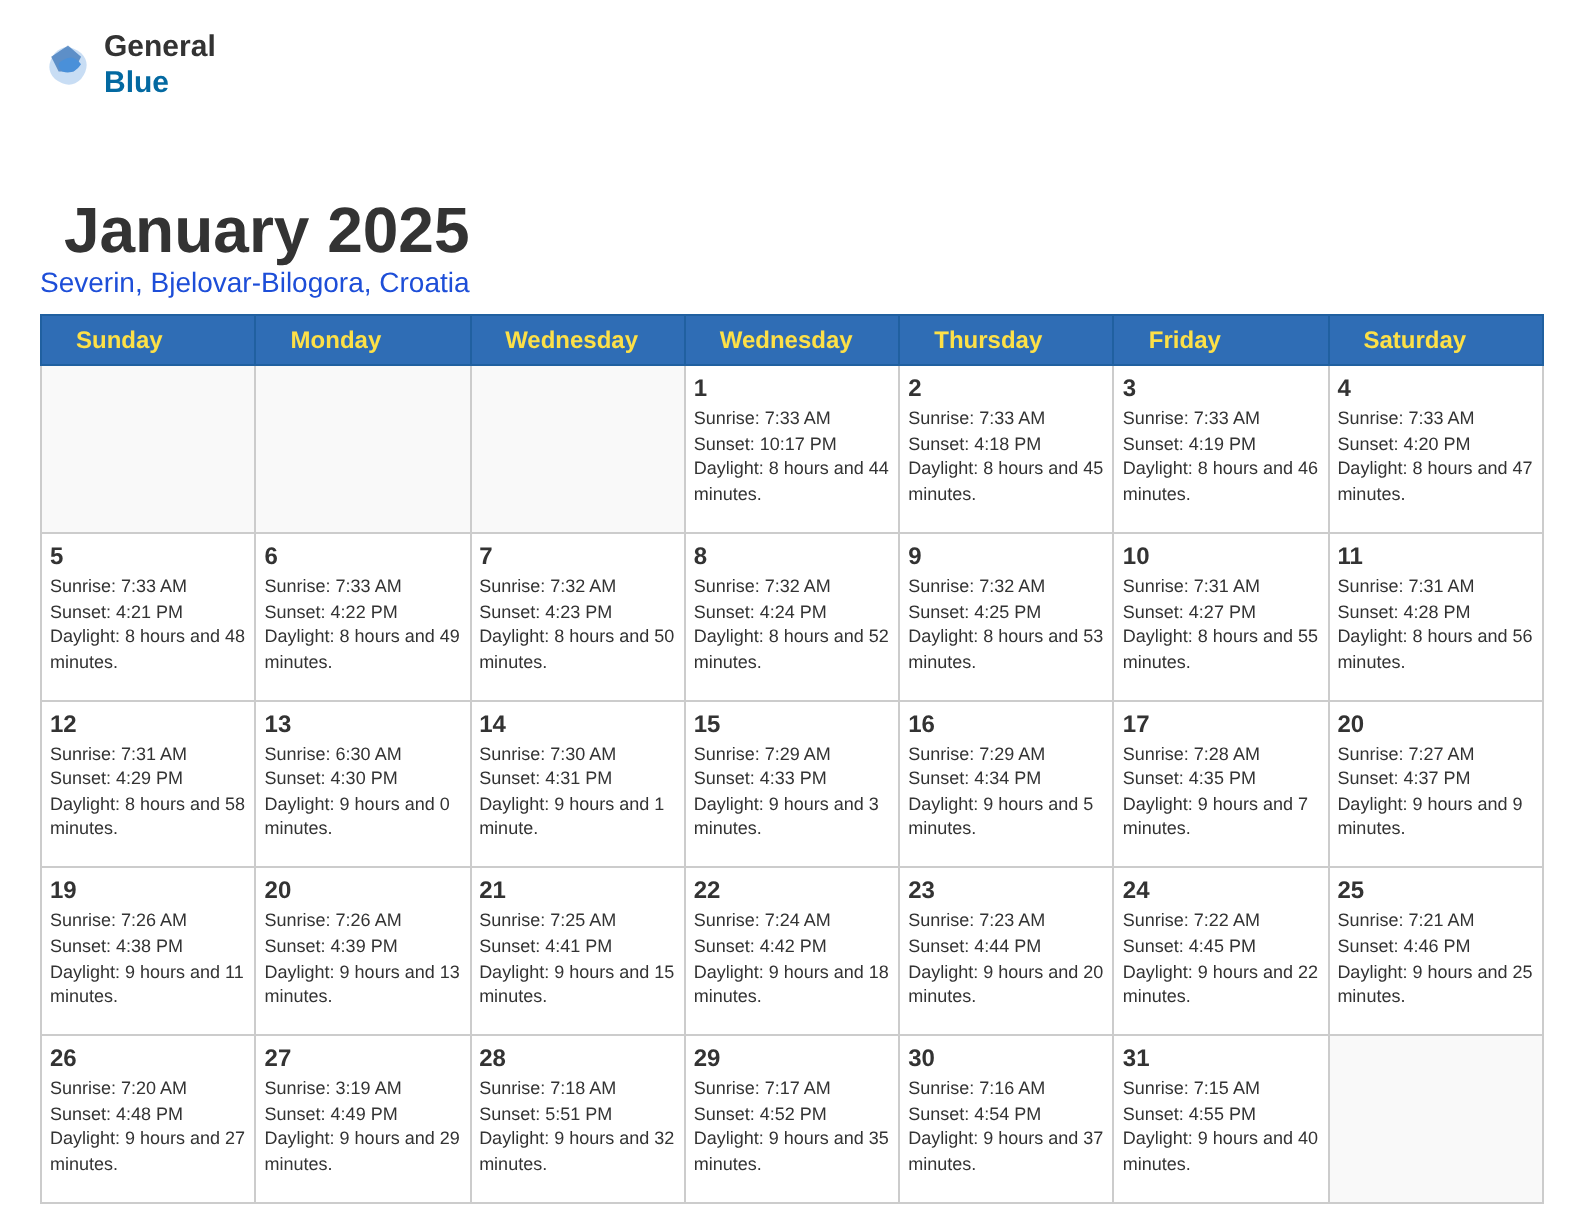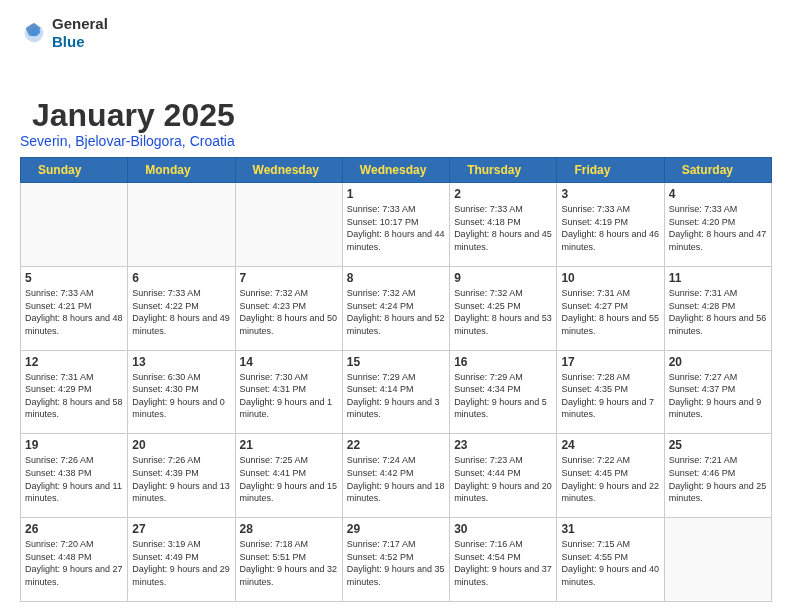--- a/index.html
+++ b/index.html
@@ -235,21 +235,21 @@
           <td>
             <span class="day-number">14</span>
             <div class="cell-text">Sunrise: 7:30 AM
 Sunset: 4:31 PM
 Daylight: 9 hours
 and 1 minute.</div>
           </td>
           <td>
             <span class="day-number">15</span>
             <div class="cell-text">Sunrise: 7:29 AM
-Sunset: 4:14 PM
+Sunset: 4:33 PM
 Daylight: 9 hours
 and 3 minutes.</div>
           </td>
           <td>
             <span class="day-number">16</span>
             <div class="cell-text">Sunrise: 7:29 AM
 Sunset: 4:34 PM
 Daylight: 9 hours
 and 5 minutes.</div>
           </td>

